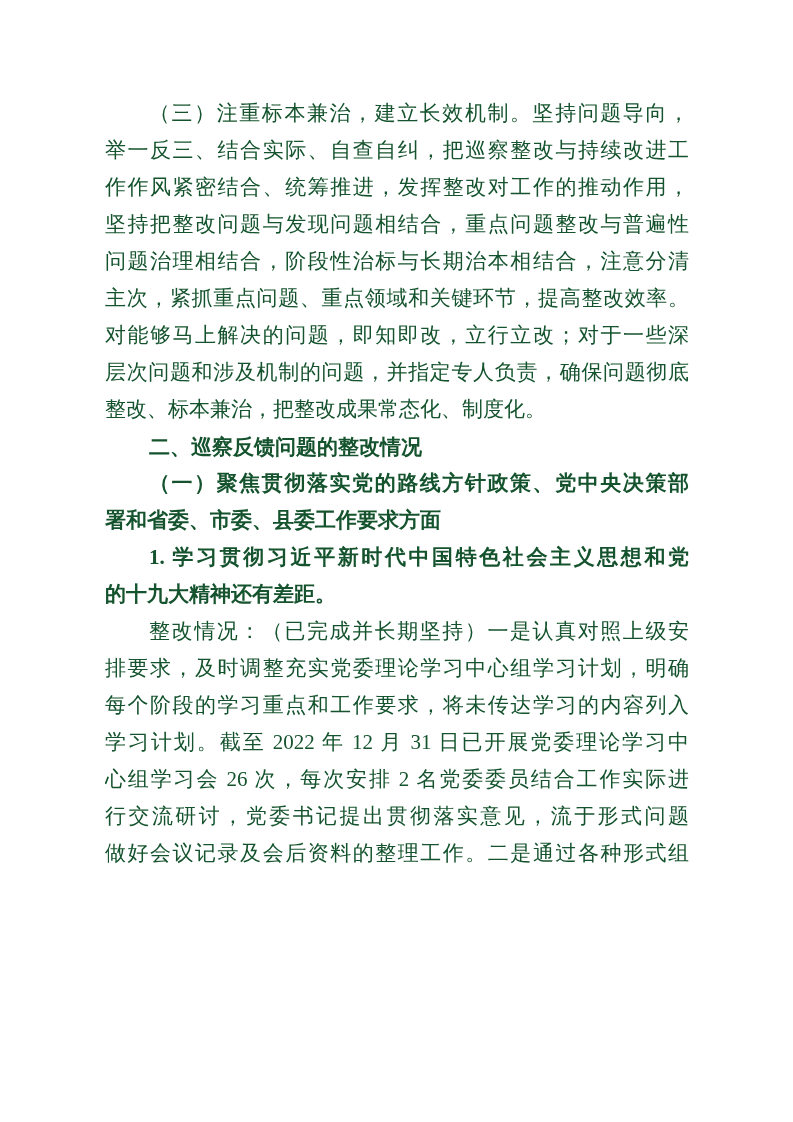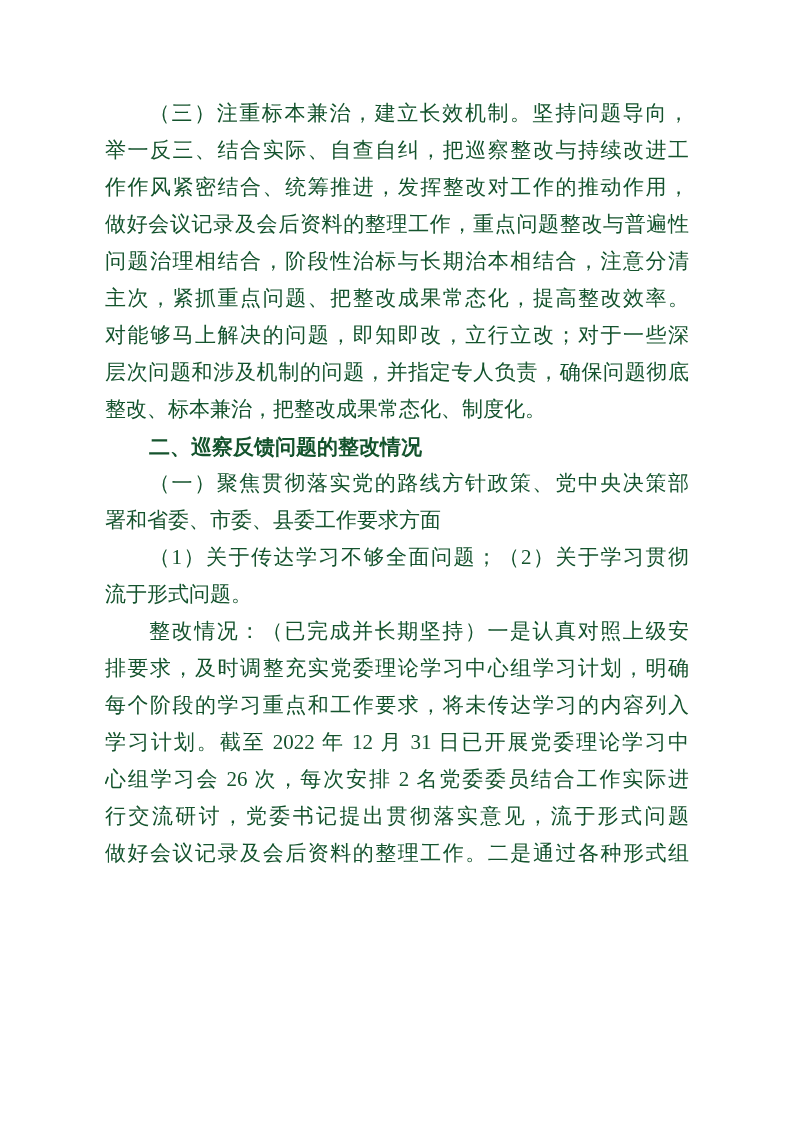--- a/index.html
+++ b/index.html
@@ -42,54 +42,54 @@
     padding-left: 44px;
   }
   
   .p-h1 .line {
     font-family: "Liberation Sans", "DejaVu Sans", sans-serif;
     font-weight: bold;
   }
   
   .p-h2 .line {
     font-family: "Liberation Serif", "DejaVu Serif", serif;
-    font-weight: normal;
+    font-weight: bold;
   }
   
   .p-h3 .line {
     font-family: "Liberation Serif", "DejaVu Serif", serif;
     font-weight: bold;
   }
 </style>
 </head>
 <body>
 
 <div class="page">
   <div class="content">
       <div class="para p-body">
         <div class="line j first">（三）注重标本兼治，建立长效机制。坚持问题导向，</div>
         <div class="line j">举一反三、结合实际、自查自纠，把巡察整改与持续改进工</div>
         <div class="line j">作作风紧密结合、统筹推进，发挥整改对工作的推动作用，</div>
-        <div class="line j">做好会议记录及会后资料的整理工作，重点问题整改与普遍性</div>
+        <div class="line j">坚持把整改问题与发现问题相结合，重点问题整改与普遍性</div>
         <div class="line j">问题治理相结合，阶段性治标与长期治本相结合，注意分清</div>
-        <div class="line j">主次，紧抓重点问题、把整改成果常态化，提高整改效率。</div>
+        <div class="line j">主次，紧抓重点问题、重点领域和关键环节，提高整改效率。</div>
         <div class="line j">对能够马上解决的问题，即知即改，立行立改；对于一些深</div>
         <div class="line j">层次问题和涉及机制的问题，并指定专人负责，确保问题彻底</div>
         <div class="line">整改、标本兼治，把整改成果常态化、制度化。</div>
       </div>
       <div class="para p-h1">
         <div class="line first">二、巡察反馈问题的整改情况</div>
       </div>
       <div class="para p-h2">
         <div class="line j first">（一）聚焦贯彻落实党的路线方针政策、党中央决策部</div>
         <div class="line">署和省委、市委、县委工作要求方面</div>
       </div>
-      <div class="para p-body">
-        <div class="line j first">（1）关于传达学习不够全面问题；（2）关于学习贯彻</div>
-        <div class="line">流于形式问题。</div>
+      <div class="para p-h3">
+        <div class="line j first">1. 学习贯彻习近平新时代中国特色社会主义思想和党</div>
+        <div class="line">的十九大精神还有差距。</div>
       </div>
       <div class="para p-body">
         <div class="line j first">整改情况：（已完成并长期坚持）一是认真对照上级安</div>
         <div class="line j">排要求，及时调整充实党委理论学习中心组学习计划，明确</div>
         <div class="line j">每个阶段的学习重点和工作要求，将未传达学习的内容列入</div>
         <div class="line j">学习计划。截至 2022 年 12 月 31 日已开展党委理论学习中</div>
         <div class="line j">心组学习会 26 次，每次安排 2 名党委委员结合工作实际进</div>
         <div class="line j">行交流研讨，党委书记提出贯彻落实意见，流于形式问题</div>
         <div class="line j">做好会议记录及会后资料的整理工作。二是通过各种形式组</div>
       </div>

